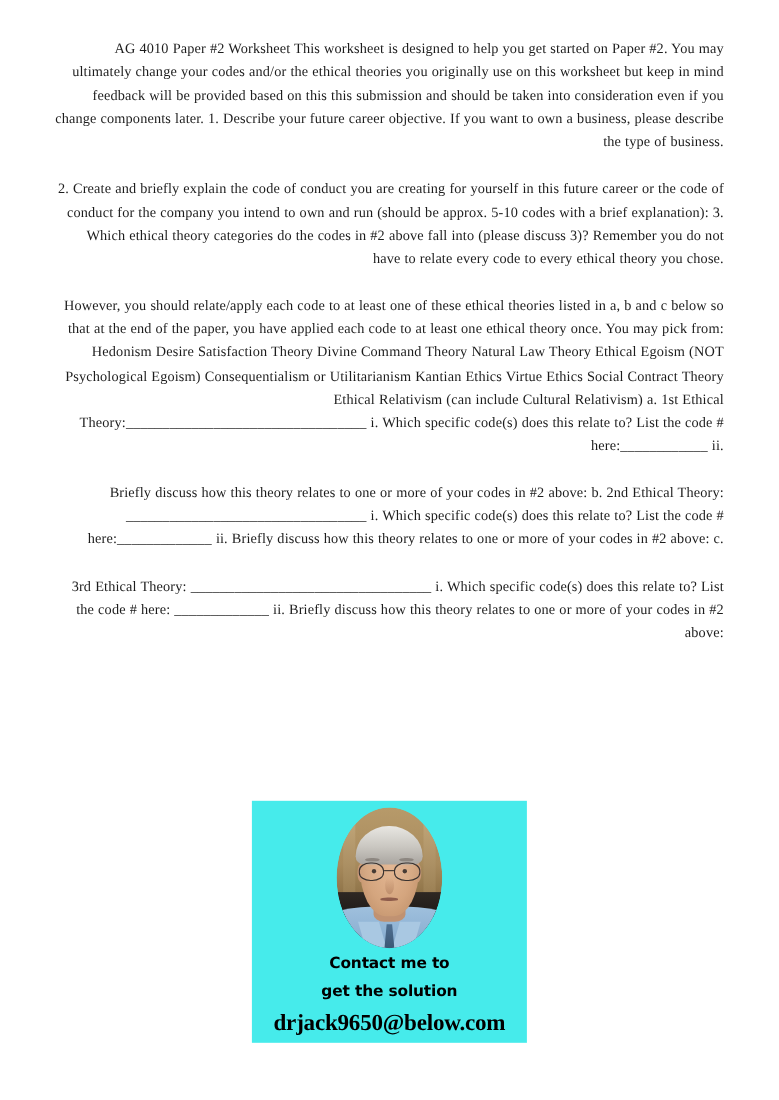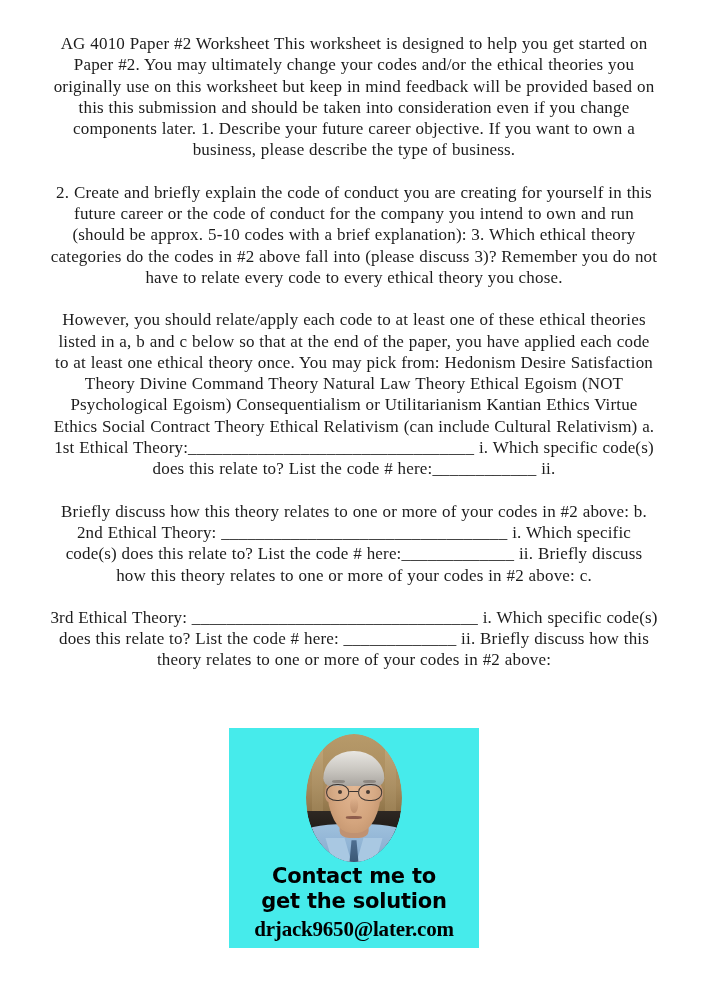--- a/index.html
+++ b/index.html
@@ -26,23 +26,23 @@
   }
 
   .doc-body {
     position: absolute;
     left: 50px;
     top: 33px;
     width: 608px;
   }
 
   .para {
-    font-size: 17px;
+    font-size: 13px;
     line-height: 21.3px;
-    text-align: center;
+    text-align: right;
     margin: 0 0 21px 0;
     color: #1c1c1c;
     letter-spacing: 0.01em;
     word-spacing: 0.02em;
   }
   .para:last-child { margin-bottom: 16px; }
 
   
   .contact-card {
     position: absolute;
@@ -252,21 +252,21 @@
   }
 
   .card-line {
     position: absolute;
     left: 0;
     right: 0;
     text-align: center;
     color: #000000;
     font-family: "DejaVu Sans", "Liberation Sans", sans-serif;
     font-weight: bold;
-    font-size: 21px;
+    font-size: 14px;
     line-height: 24px;
     letter-spacing: -0.01em;
   }
   .card-line-1 { top: 136px; }
   .card-line-2 { top: 161px; }
 
   .card-email {
     position: absolute;
     left: 0;
     right: 0;
@@ -318,17 +318,17 @@
         <div class="p-glasses">
           <div class="p-lens l"></div>
           <div class="p-bridge"></div>
           <div class="p-lens r"></div>
         </div>
       </div>
     </div>
 
     <div class="card-line card-line-1">Contact me to</div>
     <div class="card-line card-line-2">get the solution</div>
-    <div class="card-email">drjack9650@later.com</div>
+    <div class="card-email">drjack9650@below.com</div>
 
   </div>
 
 </div>
 
 </body></html>

